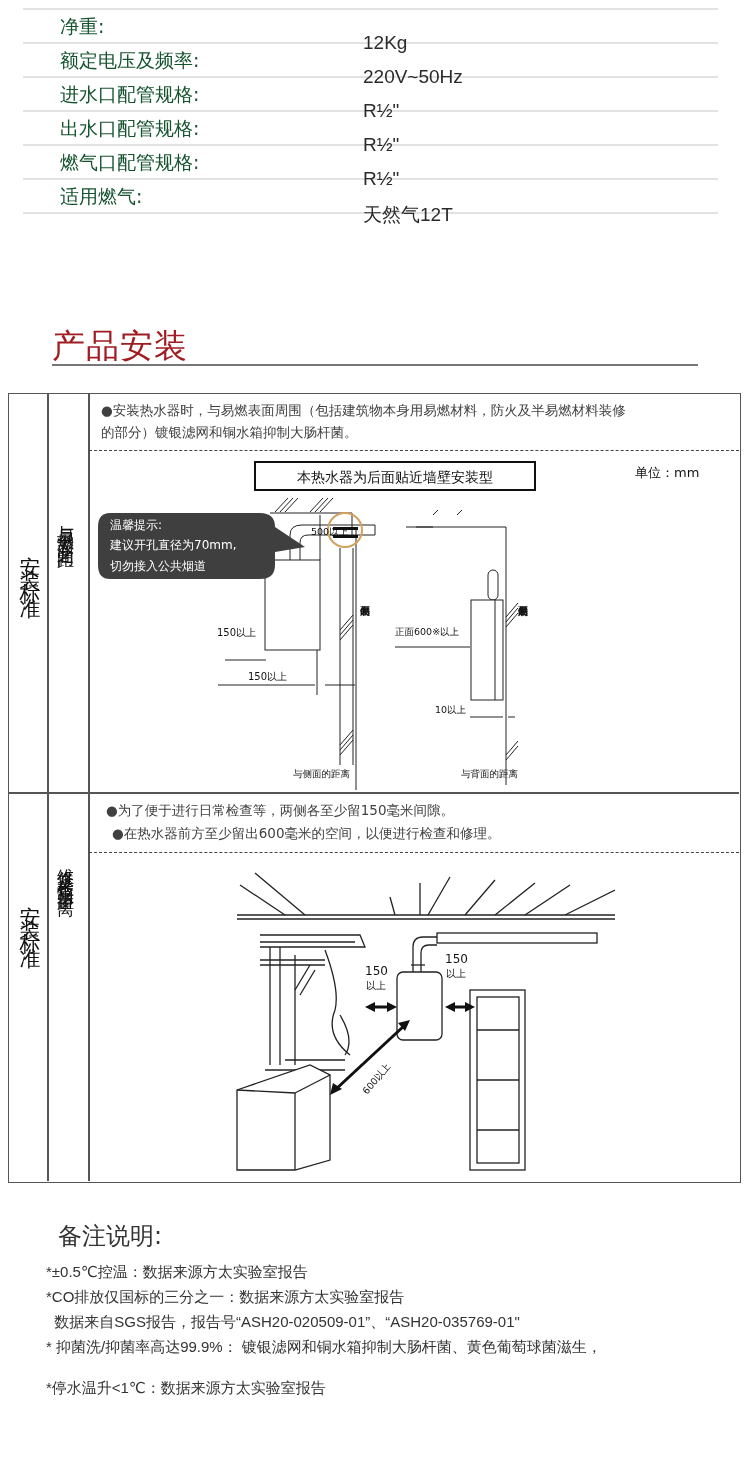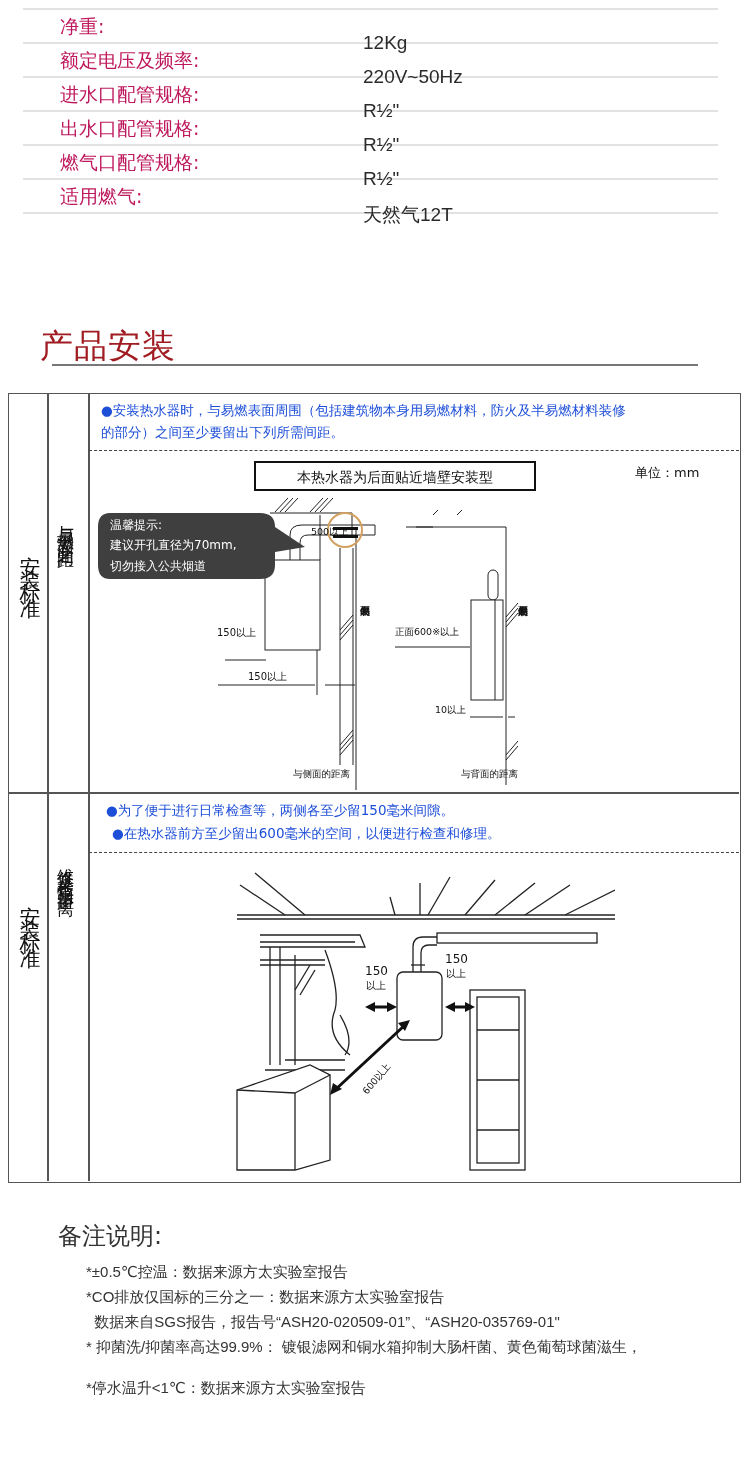--- a/index.html
+++ b/index.html
@@ -3,44 +3,44 @@
 <meta charset="utf-8">
 <style>
   html, body { margin: 0; padding: 0; background: #ffffff; }
   body { width: 750px; height: 1459px; position: relative; overflow: hidden;
          font-family: "DejaVu Sans", "Liberation Sans", sans-serif; color: #222; }
 
   
   .spec { position: absolute; left: 23px; top: 0; width: 695px; }
   .spec-topline { height: 8px; border-bottom: 2px solid #e2e2e2; }
   .spec-row { height: 32px; border-bottom: 2px solid #e2e2e2; position: relative; font-size: 19px; }
-  .spec-row .k { position: absolute; left: 37px; top: 4px; color: #be185d; }
+  .spec-row .k { position: absolute; left: 37px; top: 4px; color: #14532d; }
   .spec-row .v { position: absolute; left: 340px; top: 22px; color: #2a2a2a; font-family: "Liberation Sans", sans-serif; }
 
   
-  .sec-title { position: absolute; left: 40px; top: 324px; font-size: 33px; color: #a01c22; letter-spacing: 1px; }
+  .sec-title { position: absolute; left: 52px; top: 324px; font-size: 33px; color: #a01c22; letter-spacing: 1px; }
   .sec-rule { position: absolute; left: 52px; top: 364px; width: 646px; height: 2px; background: #777; }
 
   
   .itable { position: absolute; left: 8px; top: 393px; width: 733px; height: 790px;
             border: 1.5px solid #555; box-sizing: border-box; }
   .vline { position: absolute; width: 1.5px; background: #555; }
   .hline { position: absolute; height: 1.5px; background: #555; }
   .dashed { position: absolute; height: 0; border-top: 1.5px dashed #444; }
   .vtext { position: absolute; writing-mode: vertical-rl; text-orientation: upright; color: #111; }
   .col1 { font-size: 21px; letter-spacing: 14px; }
   .col2 { font-size: 17px; letter-spacing: 4px; }
-  .note { position: absolute; font-size: 13.5px; color: #1d4ed8; line-height: 22px; text-align: right; }
+  .note { position: absolute; font-size: 13.5px; color: #404040; line-height: 22px; text-align: right; }
 
   .diagram-svg { position: absolute; }
   .svgtxt { font-family: "DejaVu Sans", sans-serif; fill: #111; }
 
   
   .remarks-title { position: absolute; left: 58px; top: 1220px; font-size: 24px; color: #333; }
-  .remark { position: absolute; left: 46px; font-size: 15px; color: #333; font-family: "Liberation Sans", "DejaVu Sans", sans-serif; margin-left: 40px; }
+  .remark { position: absolute; left: 46px; font-size: 15px; color: #333; font-family: "Liberation Sans", "DejaVu Sans", sans-serif; }
 </style>
 </head>
 <body>
 
 <div class="spec">
   <div class="spec-topline"></div>
   <div class="spec-row">
     <span class="k">净重:</span>
     <span class="v">12Kg</span>
   </div>
@@ -72,21 +72,21 @@
 <div class="itable">
   <div class="vline" style="left:38px;top:0;height:787px"></div>
   <div class="vline" style="left:79px;top:0;height:787px"></div>
   <div class="hline" style="left:0;top:398px;width:730px"></div>
   <div class="dashed" style="left:80px;top:56px;width:650px"></div>
   <div class="dashed" style="left:80px;top:458px;width:650px"></div>
 
   <div class="vtext col1" style="left:7px;top:145px">安装标准</div>
   <div class="vtext col2" style="left:46px;top:118px">与易燃表面之间距</div>
   <div class="note" style="left:92px;top:5px">●安装热水器时，与易燃表面周围（包括建筑物本身用易燃材料，防火及半易燃材料装修</div>
-  <div class="note" style="left:92px;top:27px">的部分）之间至少要留出下列所需间距。</div>
+  <div class="note" style="left:92px;top:27px">的部分）镀银滤网和铜水箱抑制大肠杆菌。</div>
 
   <div class="vtext col1" style="left:7px;top:495px">安装标准</div>
   <div class="vtext col2" style="left:46px;top:460px">维修及检查预留距离</div>
   <div class="note" style="left:97px;top:405px">●为了便于进行日常检查等，两侧各至少留150毫米间隙。</div>
   <div class="note" style="left:103px;top:428px">●在热水器前方至少留出600毫米的空间，以便进行检查和修理。</div>
 </div>
 
 <svg class="diagram-svg" style="left:90px;top:455px" width="650" height="335">
 
   <rect x="165" y="7" width="280" height="28" fill="#fff" stroke="#111" stroke-width="2"></rect>

